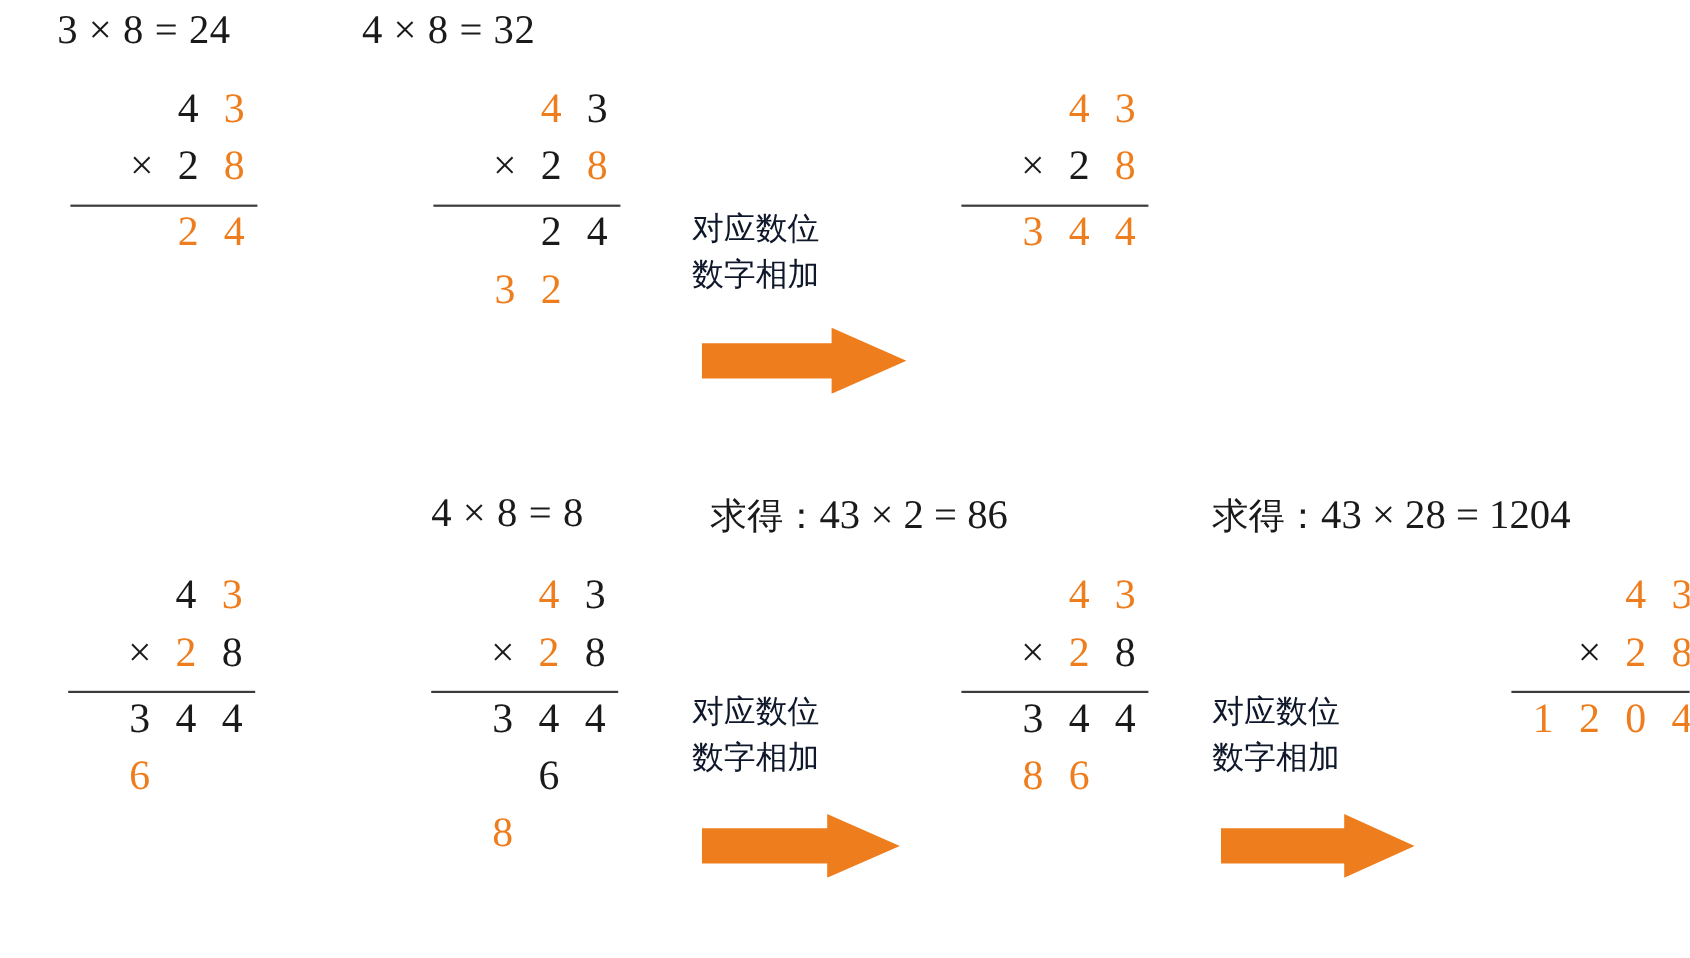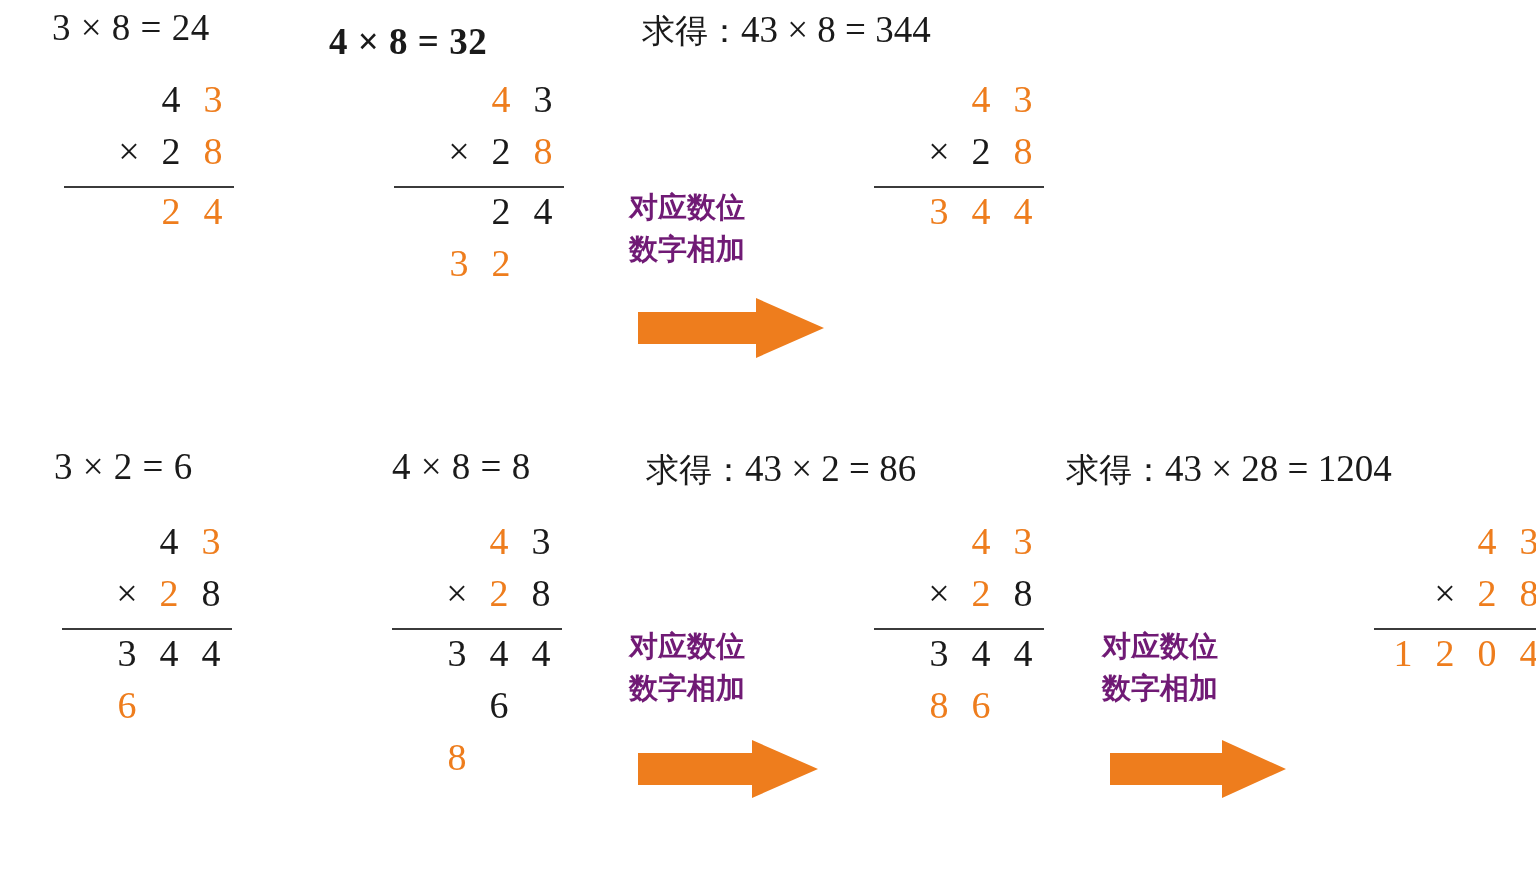--- a/index.html
+++ b/index.html
@@ -71,24 +71,23 @@
   }
   .rule {
     height: 0;
     border-top: 2.2px solid #3b3b3b;
     margin: 2px 0 4px 0;
   }
   .label-cjk {
     position: absolute;
     font-family: "DejaVu Sans", sans-serif;
     font-size: 29px;
-    color: #701a75;
+    color: #0f172a;
     line-height: 1.45;
     white-space: nowrap;
-    font-weight: bold;
   }
   .arrow {
     position: absolute;
   }
   .arrow svg { display: block; }
 </style>
 </head>
 <body>
 
 <div class="stage">
@@ -105,21 +104,21 @@
       <span class="d black">2</span>
       <span class="d orange">8</span>
     </div>
     <div class="rule"></div>
     <div class="row">
       <span class="d orange">2</span>
       <span class="d orange">4</span>
     </div>
   </div>
 
-  <div class="cell headline" style="left:285px; top:20px;font-weight:bold;">4 × 8 = 32</div>
+  <div class="cell headline" style="left:285px; top:6px;">4 × 8 = 32</div>
 
   <div class="vmul" style="left:350px; top:80px; width:170px;">
     <div class="row">
       <span class="d orange">4</span>
       <span class="d black">3</span>
     </div>
     <div class="row">
       <span class="op black">×</span>
       <span class="d black">2</span>
       <span class="d orange">8</span>
@@ -138,43 +137,39 @@
   <div class="label-cjk" style="left:585px; top:186px;">
     <div>对应数位</div>
     <div>数字相加</div>
   </div>
   <div class="arrow" style="left:594px; top:298px;">
     <svg width="186" height="60" viewBox="0 0 186 60">
       <polygon points="0,14 118,14 118,0 186,30 118,60 118,46 0,46" fill="#ee7d1d"></polygon>
     </svg>
   </div>
 
-  <div class="cell mixed" style="left:598px; top:8px;">
-    <span>求得：</span><span class="num">43 × 8 = 344</span>
-  </div>
 
   <div class="vmul" style="left:830px; top:80px; width:170px;">
     <div class="row">
       <span class="d orange">4</span>
       <span class="d orange">3</span>
     </div>
     <div class="row">
       <span class="op black">×</span>
       <span class="d black">2</span>
       <span class="d orange">8</span>
     </div>
     <div class="rule"></div>
     <div class="row">
       <span class="d orange">3</span>
       <span class="d orange">4</span>
       <span class="d orange">4</span>
     </div>
   </div>
 
-  <div class="cell headline" style="left:10px; top:445px;">3 × 2 = 6</div>
 
   <div class="vmul" style="left:18px; top:522px; width:170px;">
     <div class="row">
       <span class="d black">4</span>
       <span class="d orange">3</span>
     </div>
     <div class="row">
       <span class="op black">×</span>
       <span class="d orange">2</span>
       <span class="d black">8</span>
@@ -255,21 +250,21 @@
   <div class="label-cjk" style="left:1058px; top:625px;">
     <div>对应数位</div>
     <div>数字相加</div>
   </div>
   <div class="arrow" style="left:1066px; top:740px;">
     <svg width="176" height="58" viewBox="0 0 176 58">
       <polygon points="0,13 112,13 112,0 176,29 112,58 112,45 0,45" fill="#ee7d1d"></polygon>
     </svg>
   </div>
 
-  <div class="cell mixed" style="left:1022px; top:447px;">
+  <div class="cell mixed" style="left:1058px; top:447px;">
     <span>求得：</span><span class="num">43 × 28 = 1204</span>
   </div>
 
   <div class="vmul" style="left:1330px; top:522px; width:176px;">
     <div class="row">
       <span class="d orange">4</span>
       <span class="d orange">3</span>
     </div>
     <div class="row">
       <span class="op black">×</span>

